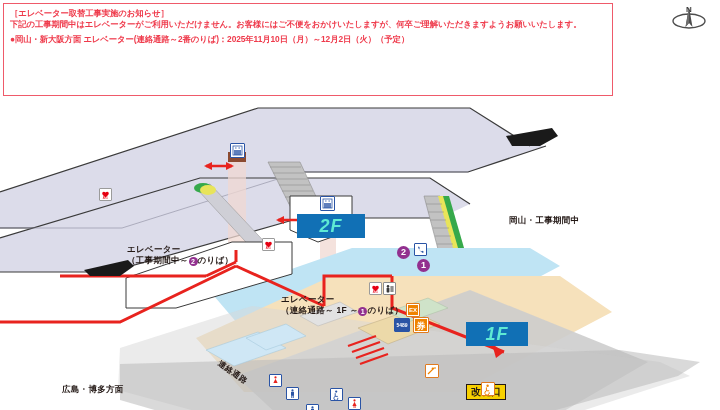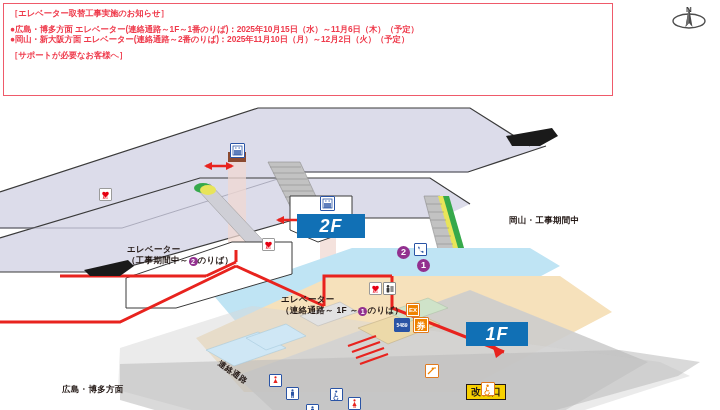--- a/index.html
+++ b/index.html
@@ -63,21 +63,21 @@
   #map-svg {
     position: absolute;
     left: 0;
     top: 0;
   }
 
   
   .floor-badge {
     position: absolute;
     background: #1170b5;
-    color: #ffffff;
+    color: #5eead4;
     font-weight: bold;
     font-style: italic;
     text-align: center;
     letter-spacing: 1px;
   }
   #floor-badge-2f {
     left: 297px;
     top: 114px;
     width: 68px;
     height: 24px;
@@ -187,25 +187,24 @@
   .icon-orange { border-color: #e07b20; }
   .icon-plain  { border: 1px solid #8d8d8d; }
 
   .icon-lg { width: 15px; height: 15px; }
 </style>
 </head>
 <body>
 
 <div id="notice-box">
   <div class="notice-line notice-head">［エレベーター取替工事実施のお知らせ］</div>
+  <div class="notice-line">下記の工事期間中はエレベーターがご利用いただけません。お客様にはご不便をおかけいたしますが、何卒ご理解いただきますようお願いいたします。</div>
   <div class="notice-gap"></div>
-  <div class="notice-line">●広島・博多方面 エレベーター(連絡通路～1F～1番のりば)：2025年10月15日（水）～11月6日（木）（予定）</div>
   <div class="notice-line">●岡山・新大阪方面 エレベーター(連絡通路～2番のりば)：2025年11月10日（月）～12月2日（火）（予定）</div>
   <div class="notice-gap"></div>
-  <div class="notice-line notice-head">［サポートが必要なお客様へ］</div>
 </div>
 
 <div id="compass">
   <svg width="42" height="30" viewBox="0 0 42 30">
     <ellipse cx="21" cy="17" rx="16" ry="7" fill="none" stroke="#4d4d4d" stroke-width="1.4"></ellipse>
     <polygon points="21,3 24.5,23 21,19 17.5,23" fill="#4d4d4d"></polygon>
     <polygon points="21,3 21,19 17.5,23" fill="#6e6e6e"></polygon>
     <text x="21" y="8" font-family="'Liberation Sans',sans-serif" font-size="8" font-weight="bold" fill="#3b3b3b" text-anchor="middle">N</text>
   </svg>
 </div>

